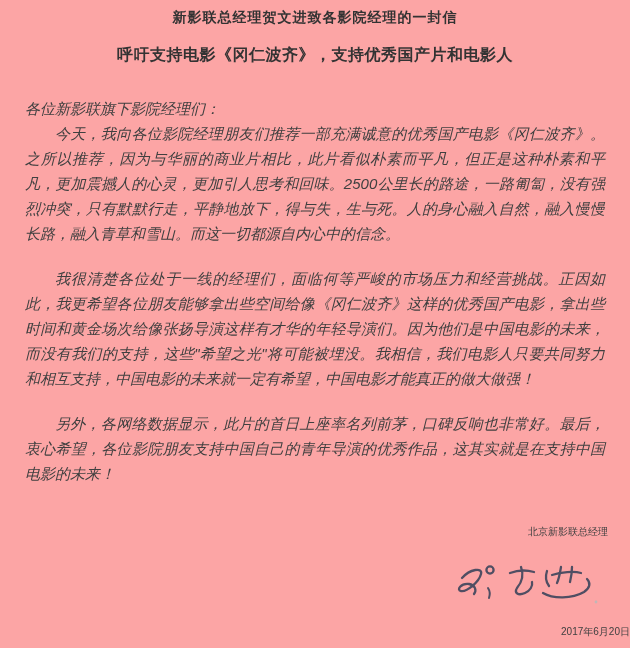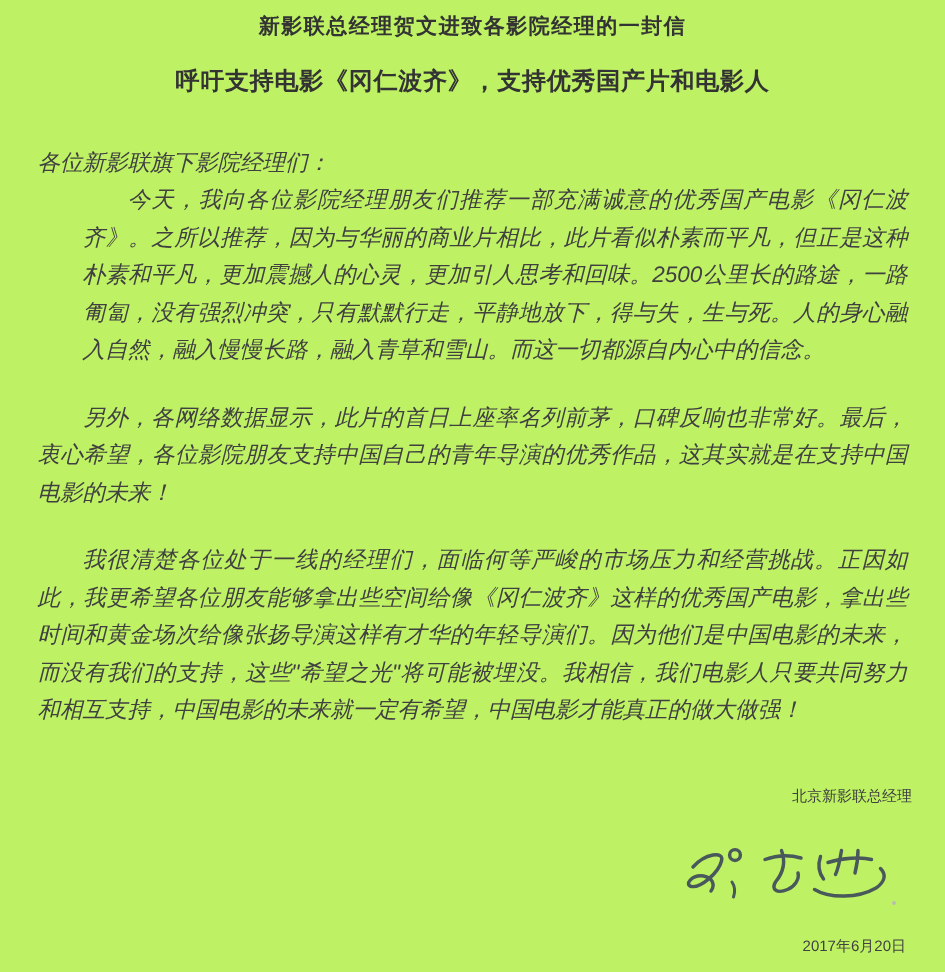--- a/index.html
+++ b/index.html
@@ -4,21 +4,21 @@
 <style>
   html, body {
     margin: 0;
     padding: 0;
     background: #ffffff;
   }
   .page {
     position: relative;
     width: 630px;
     height: 648px;
-    background: #bef264;
+    background: #fca5a5;
     overflow: hidden;
     font-family: "Liberation Sans", "DejaVu Sans", sans-serif;
   }
   .title {
     margin: 8px 30px 0;
     font-size: 14px;
     font-weight: bold;
     color: #333333;
     text-align: center;
     letter-spacing: 1px;
@@ -43,21 +43,20 @@
   }
   .salutation {
     margin: 0;
   }
   .para {
     margin: 20px 0 0;
     text-indent: 2em;
   }
   .para.first {
     margin-top: 0;
-    margin-left: 30px;
   }
   .signoff {
     margin-top: 36px;
     text-align: right;
     color: #404040;
     font-size: 10px;
   }
   .signoff-title {
     padding-right: 22px;
     line-height: 20px;
@@ -67,41 +66,40 @@
     padding-right: 30px;
     height: 52px;
     line-height: 0;
   }
   .signature-wrap svg {
     display: inline-block;
     opacity: 0.88;
   }
   .letter-date {
     margin-top: 8px;
-    padding-right: 26px;
     line-height: 20px;
   }
 </style>
 </head>
 <body>
 
 <div class="page">
 
   <h1 class="title">新影联总经理贺文进致各影院经理的一封信</h1>
 
   <h2 class="subtitle">呼吁支持电影《冈仁波齐》，支持优秀国产片和电影人</h2>
 
   <div class="letter-body">
     <p class="salutation">各位新影联旗下影院经理们：</p>
 
     <p class="para first">今天，我向各位影院经理朋友们推荐一部充满诚意的优秀国产电影《冈仁波齐》。之所以推荐，因为与华丽的商业片相比，此片看似朴素而平凡，但正是这种朴素和平凡，更加震撼人的心灵，更加引人思考和回味。2500公里长的路途，一路匍匐，没有强烈冲突，只有默默行走，平静地放下，得与失，生与死。人的身心融入自然，融入慢慢长路，融入青草和雪山。而这一切都源自内心中的信念。</p>
 
+    <p class="para">我很清楚各位处于一线的经理们，面临何等严峻的市场压力和经营挑战。正因如此，我更希望各位朋友能够拿出些空间给像《冈仁波齐》这样的优秀国产电影，拿出些时间和黄金场次给像张扬导演这样有才华的年轻导演们。因为他们是中国电影的未来，而没有我们的支持，这些"希望之光"将可能被埋没。我相信，我们电影人只要共同努力和相互支持，中国电影的未来就一定有希望，中国电影才能真正的做大做强！</p>
+
     <p class="para">另外，各网络数据显示，此片的首日上座率名列前茅，口碑反响也非常好。最后，衷心希望，各位影院朋友支持中国自己的青年导演的优秀作品，这其实就是在支持中国电影的未来！</p>
-
-    <p class="para">我很清楚各位处于一线的经理们，面临何等严峻的市场压力和经营挑战。正因如此，我更希望各位朋友能够拿出些空间给像《冈仁波齐》这样的优秀国产电影，拿出些时间和黄金场次给像张扬导演这样有才华的年轻导演们。因为他们是中国电影的未来，而没有我们的支持，这些"希望之光"将可能被埋没。我相信，我们电影人只要共同努力和相互支持，中国电影的未来就一定有希望，中国电影才能真正的做大做强！</p>
   </div>
 
   <div class="signoff">
 
     <div class="signoff-title">北京新影联总经理</div>
 
     <div class="signature-wrap">
       
       <svg width="150" height="50" viewBox="0 0 150 50" fill="none" stroke="#39435a" stroke-width="2.3" stroke-linecap="round" stroke-linejoin="round" aria-label="贺文进">
 

